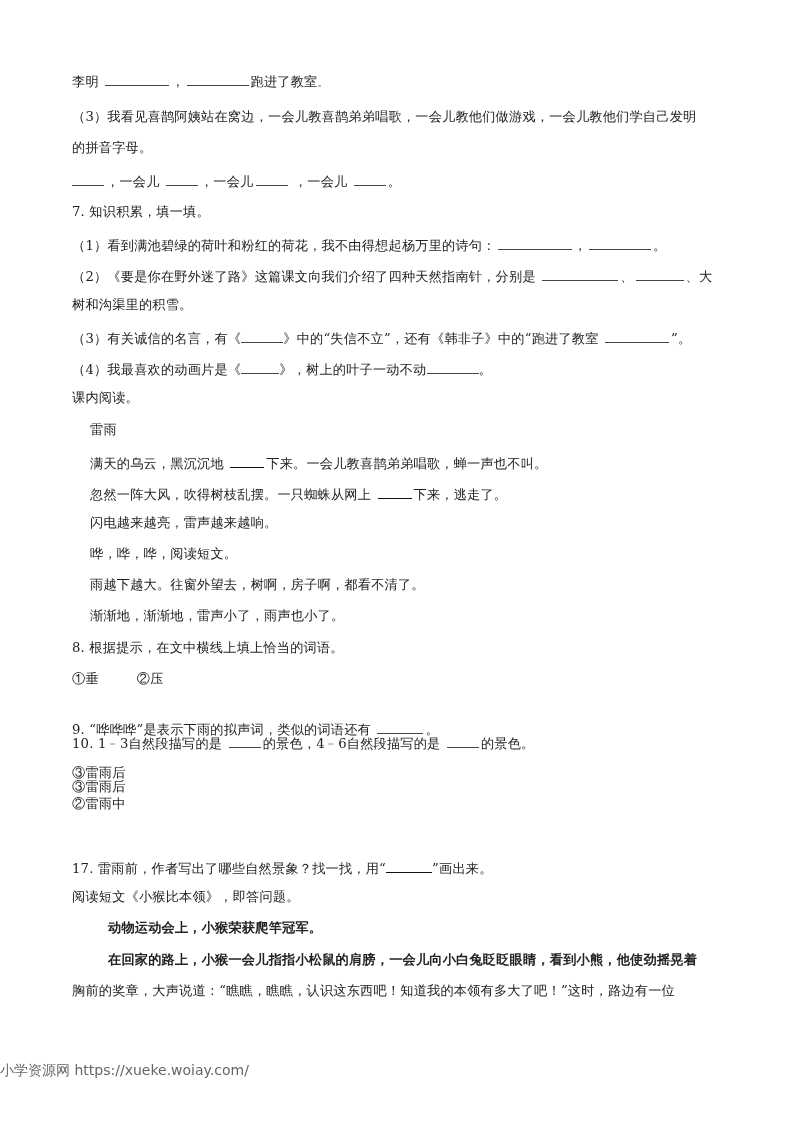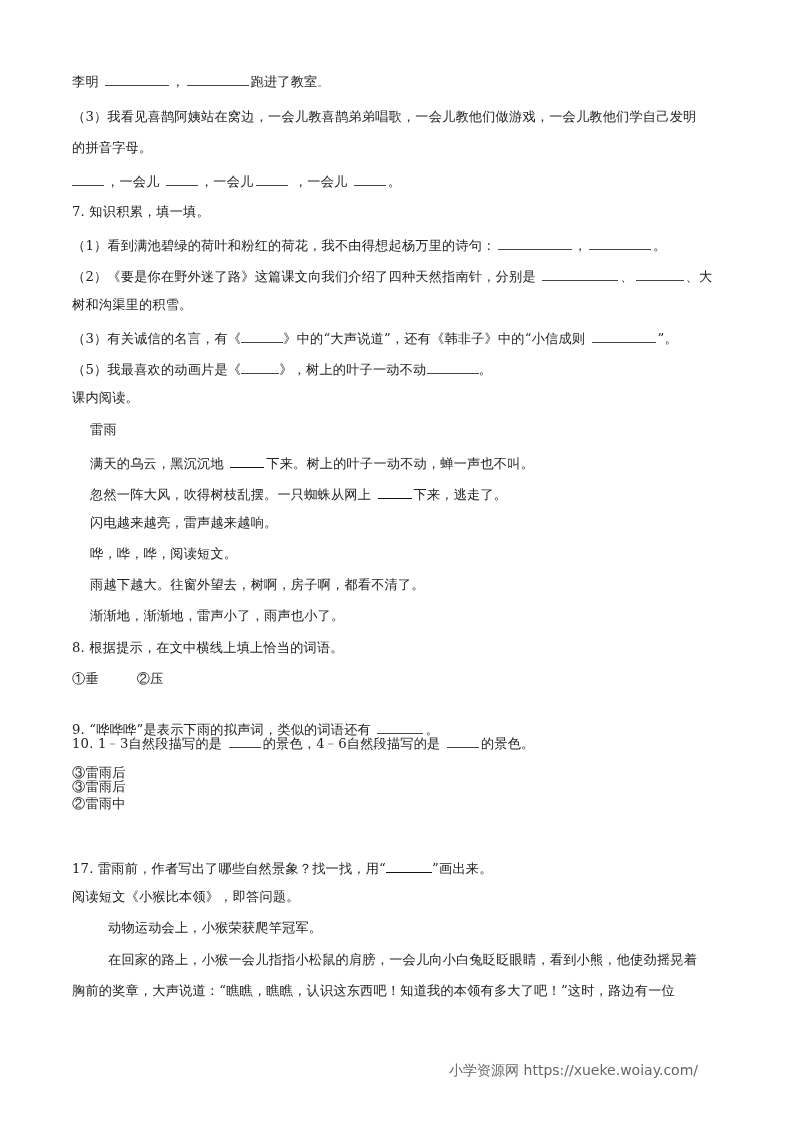--- a/index.html
+++ b/index.html
@@ -6,25 +6,25 @@
     body {
       width: 793px; height: 1122px; position: relative; overflow: hidden;
       font-family: "DejaVu Serif", "Liberation Serif", serif;
       color: #222; font-size: 13px;
     }
     .line {
       position: absolute; left: 72px; white-space: nowrap;
       font-size: 13.2px; line-height: 14px; letter-spacing: 0.2px;
     }
     .ind1 { left: 90px; }
-    .ind2 { left: 108px; }
+    .ind2 { left: 108px; font-weight: bold; }
     .blank { display: inline-block; border-bottom: 1px solid #444; height: 13px; vertical-align: baseline; margin: 0 2px; }
     .blank.thick { border-bottom: 1.5px solid #111; }
     .footer {
-      position: absolute; top: 1062px; left: 0; width: 698px; text-align: right;
+      position: absolute; top: 1062px; left: 0; width: 698px; text-align: left;
       font-family: "DejaVu Sans", "Liberation Sans", sans-serif; font-size: 14px; color: #666;
     }
   </style>
 </head>
 <body>
 
 <div>
 
   <div class="line" style="top:72px">
     <span>李明 </span><span class="blank" style="width:64px"></span><span>，</span><span class="blank" style="width:62px"></span><span>跑进了教室</span><span style="font-size:10px">。</span>
@@ -38,30 +38,30 @@
 
   <div class="line" style="top:205px">7. 知识积累，填一填。</div>
   <div class="line" style="top:236px">
     <span>（1）看到满池碧绿的荷叶和粉红的荷花，我不由得想起杨万里的诗句：</span><span class="blank" style="width:74px"></span><span>，</span><span class="blank" style="width:62px"></span><span>。</span>
   </div>
   <div class="line" style="top:267px">
     <span>（2）《要是你在野外迷了路》这篇课文向我们介绍了四种天然指南针，分别是 </span><span class="blank" style="width:76px"></span><span>、</span><span class="blank" style="width:48px"></span><span>、大</span>
   </div>
   <div class="line" style="top:298px">树和沟渠里的积雪。</div>
   <div class="line" style="top:329px">
-    <span>（3）有关诚信的名言，有《</span><span class="blank" style="width:42px;margin:0"></span><span>》中的“大声说道”，还有《韩非子》中的“小信成则 </span><span class="blank" style="width:64px"></span><span>”。</span>
+    <span>（3）有关诚信的名言，有《</span><span class="blank" style="width:42px;margin:0"></span><span>》中的“失信不立”，还有《韩非子》中的“跑进了教室 </span><span class="blank" style="width:64px"></span><span>”。</span>
   </div>
   <div class="line" style="top:360px">
-    <span>（5）我最喜欢的动画片是《</span><span class="blank" style="width:38px;margin:0"></span><span>》，树上的叶子一动不动</span><span class="blank" style="width:52px;margin:0"></span><span>。</span>
+    <span>（4）我最喜欢的动画片是《</span><span class="blank" style="width:38px;margin:0"></span><span>》，树上的叶子一动不动</span><span class="blank" style="width:52px;margin:0"></span><span>。</span>
   </div>
 
   <div class="line" style="top:391px">课内阅读。</div>
   <div class="line ind1" style="top:423px">雷雨</div>
   <div class="line ind1" style="top:454px">
-    <span>满天的乌云，黑沉沉地 </span><span class="blank thick" style="width:34px"></span><span>下来。树上的叶子一动不动，蝉一声也不叫。</span>
+    <span>满天的乌云，黑沉沉地 </span><span class="blank thick" style="width:34px"></span><span>下来。一会儿教喜鹊弟弟唱歌，蝉一声也不叫。</span>
   </div>
   <div class="line ind1" style="top:485px">
     <span>忽然一阵大风，吹得树枝乱摆。一只蜘蛛从网上 </span><span class="blank thick" style="width:34px"></span><span>下来，逃走了。</span>
   </div>
   <div class="line ind1" style="top:516px">闪电越来越亮，雷声越来越响。</div>
   <div class="line ind1" style="top:547px">哗，哗，哗，阅读短文。</div>
   <div class="line ind1" style="top:578px">雨越下越大。往窗外望去，树啊，房子啊，都看不清了。</div>
   <div class="line ind1" style="top:609px">渐渐地，渐渐地，雷声小了，雨声也小了。</div>
 
   <div class="line" style="top:641px">8. 根据提示，在文中横线上填上恰当的词语。</div>

